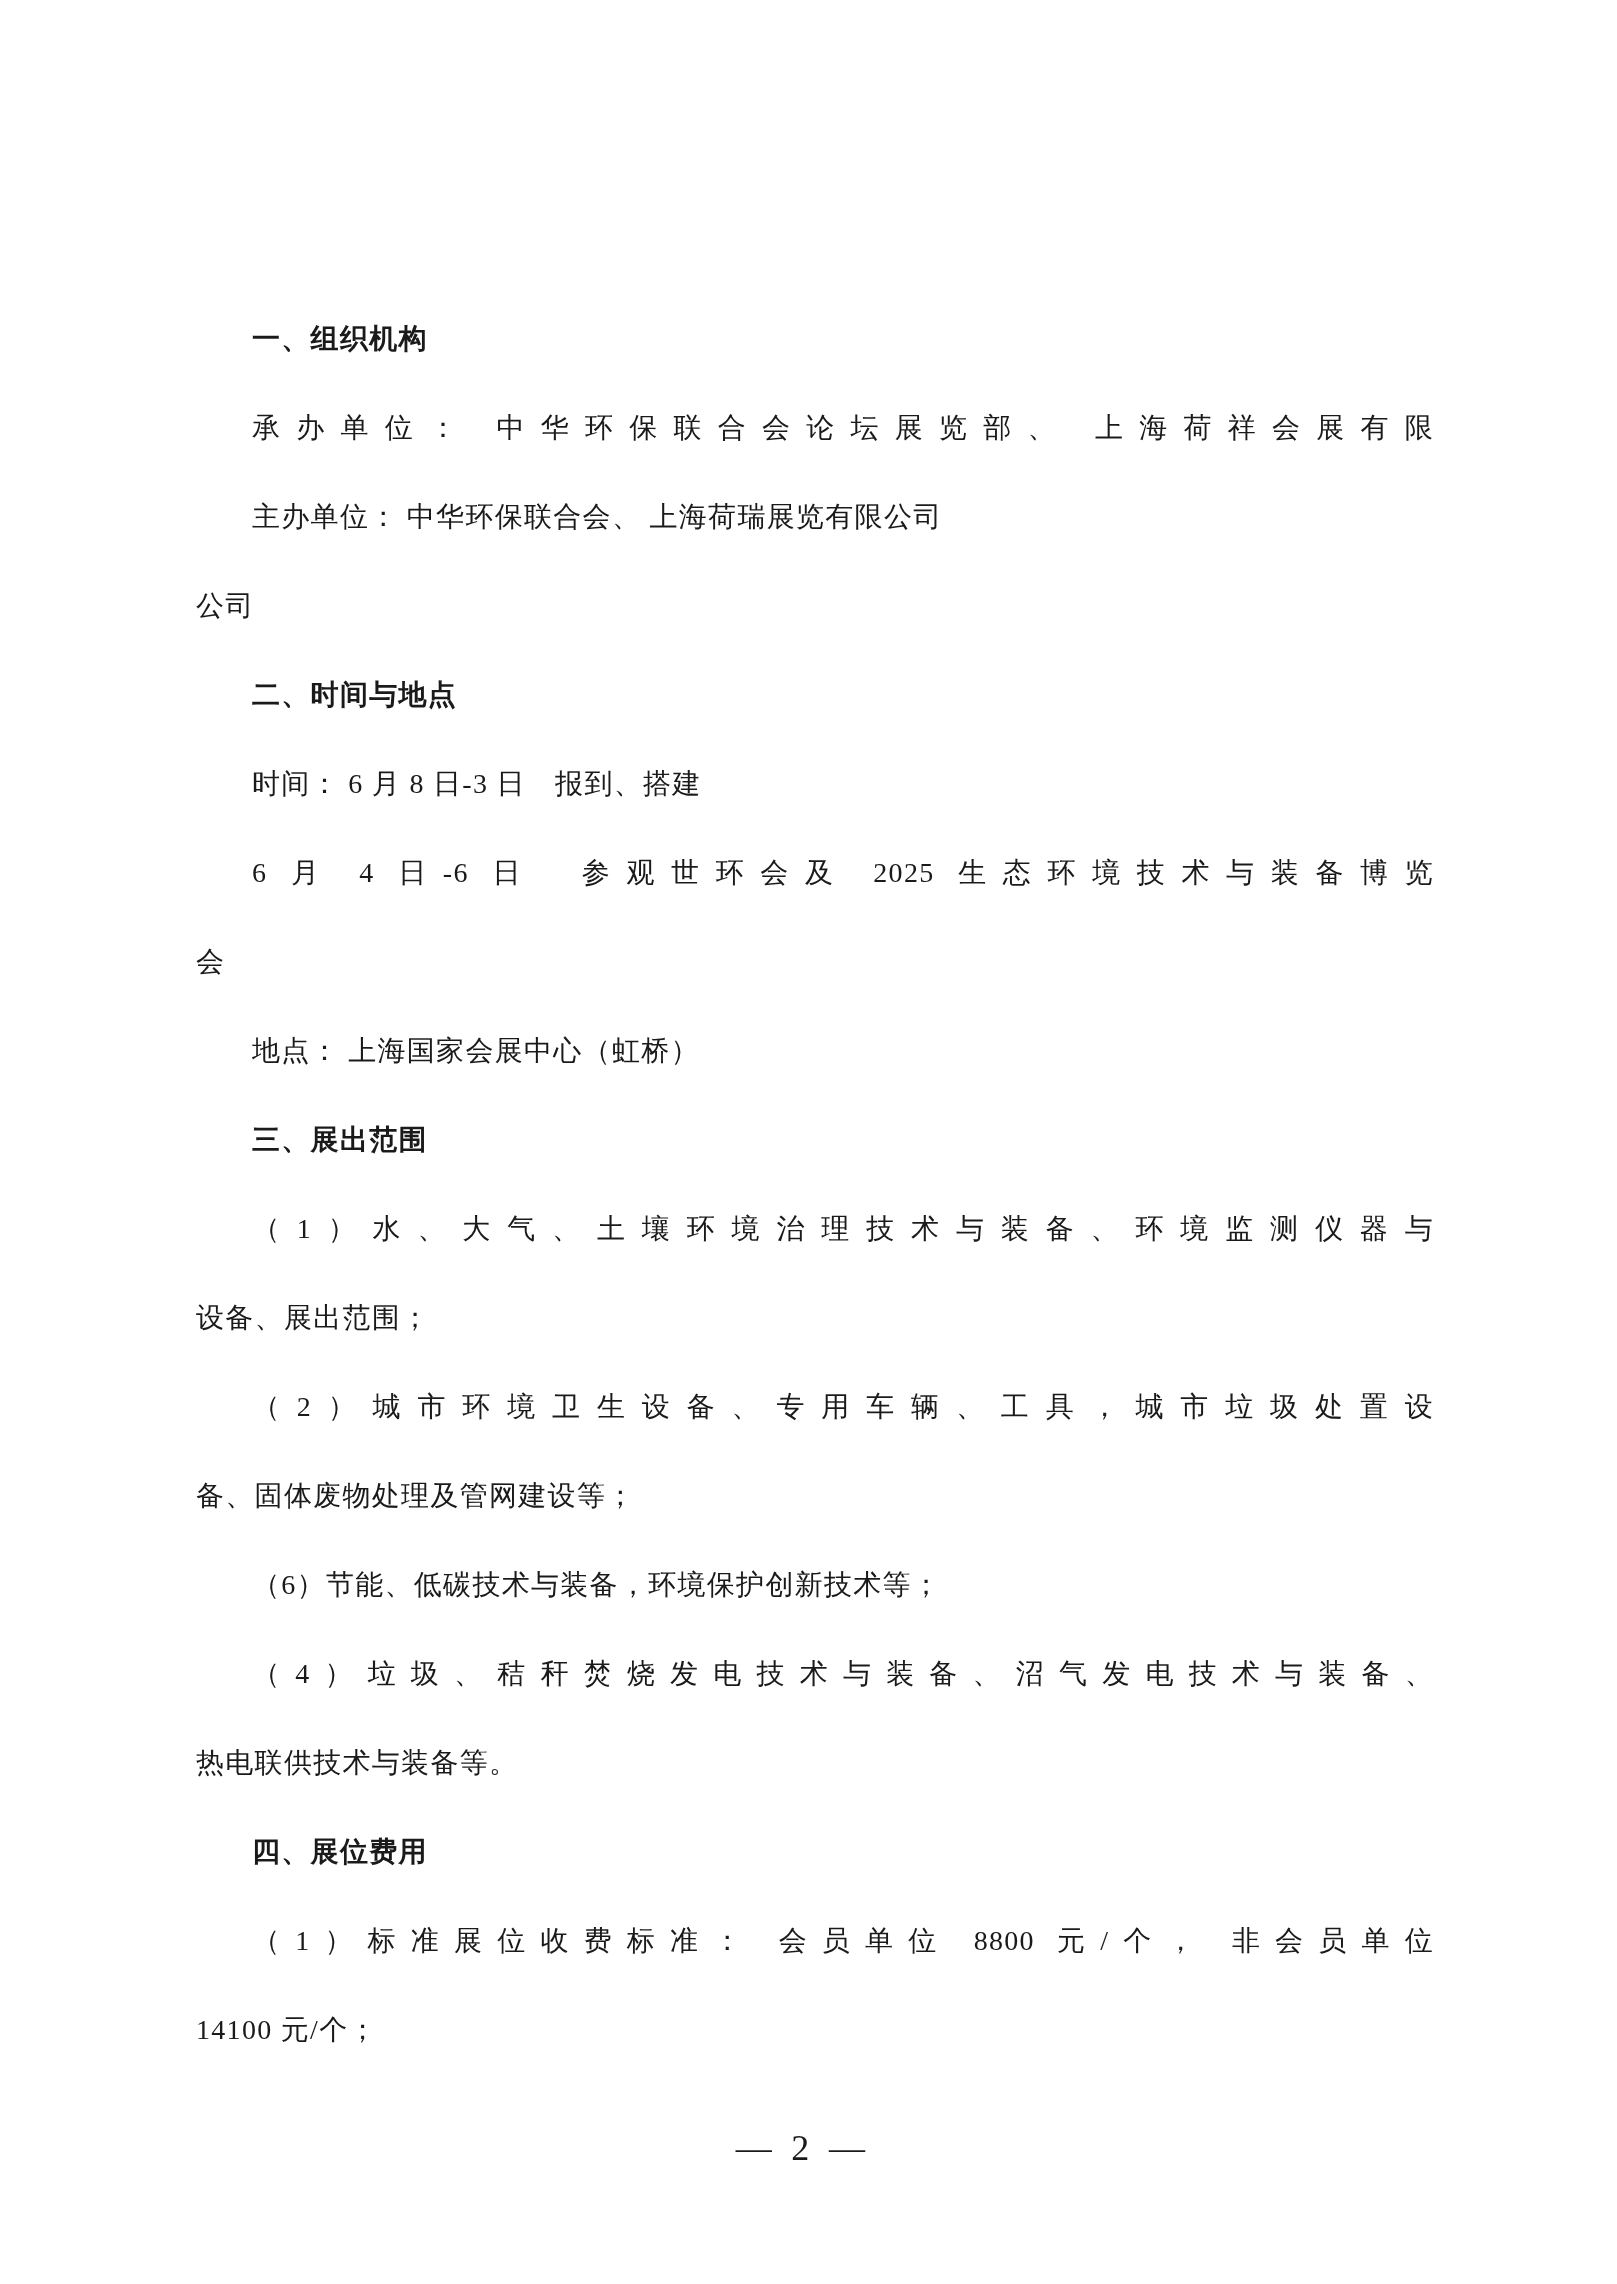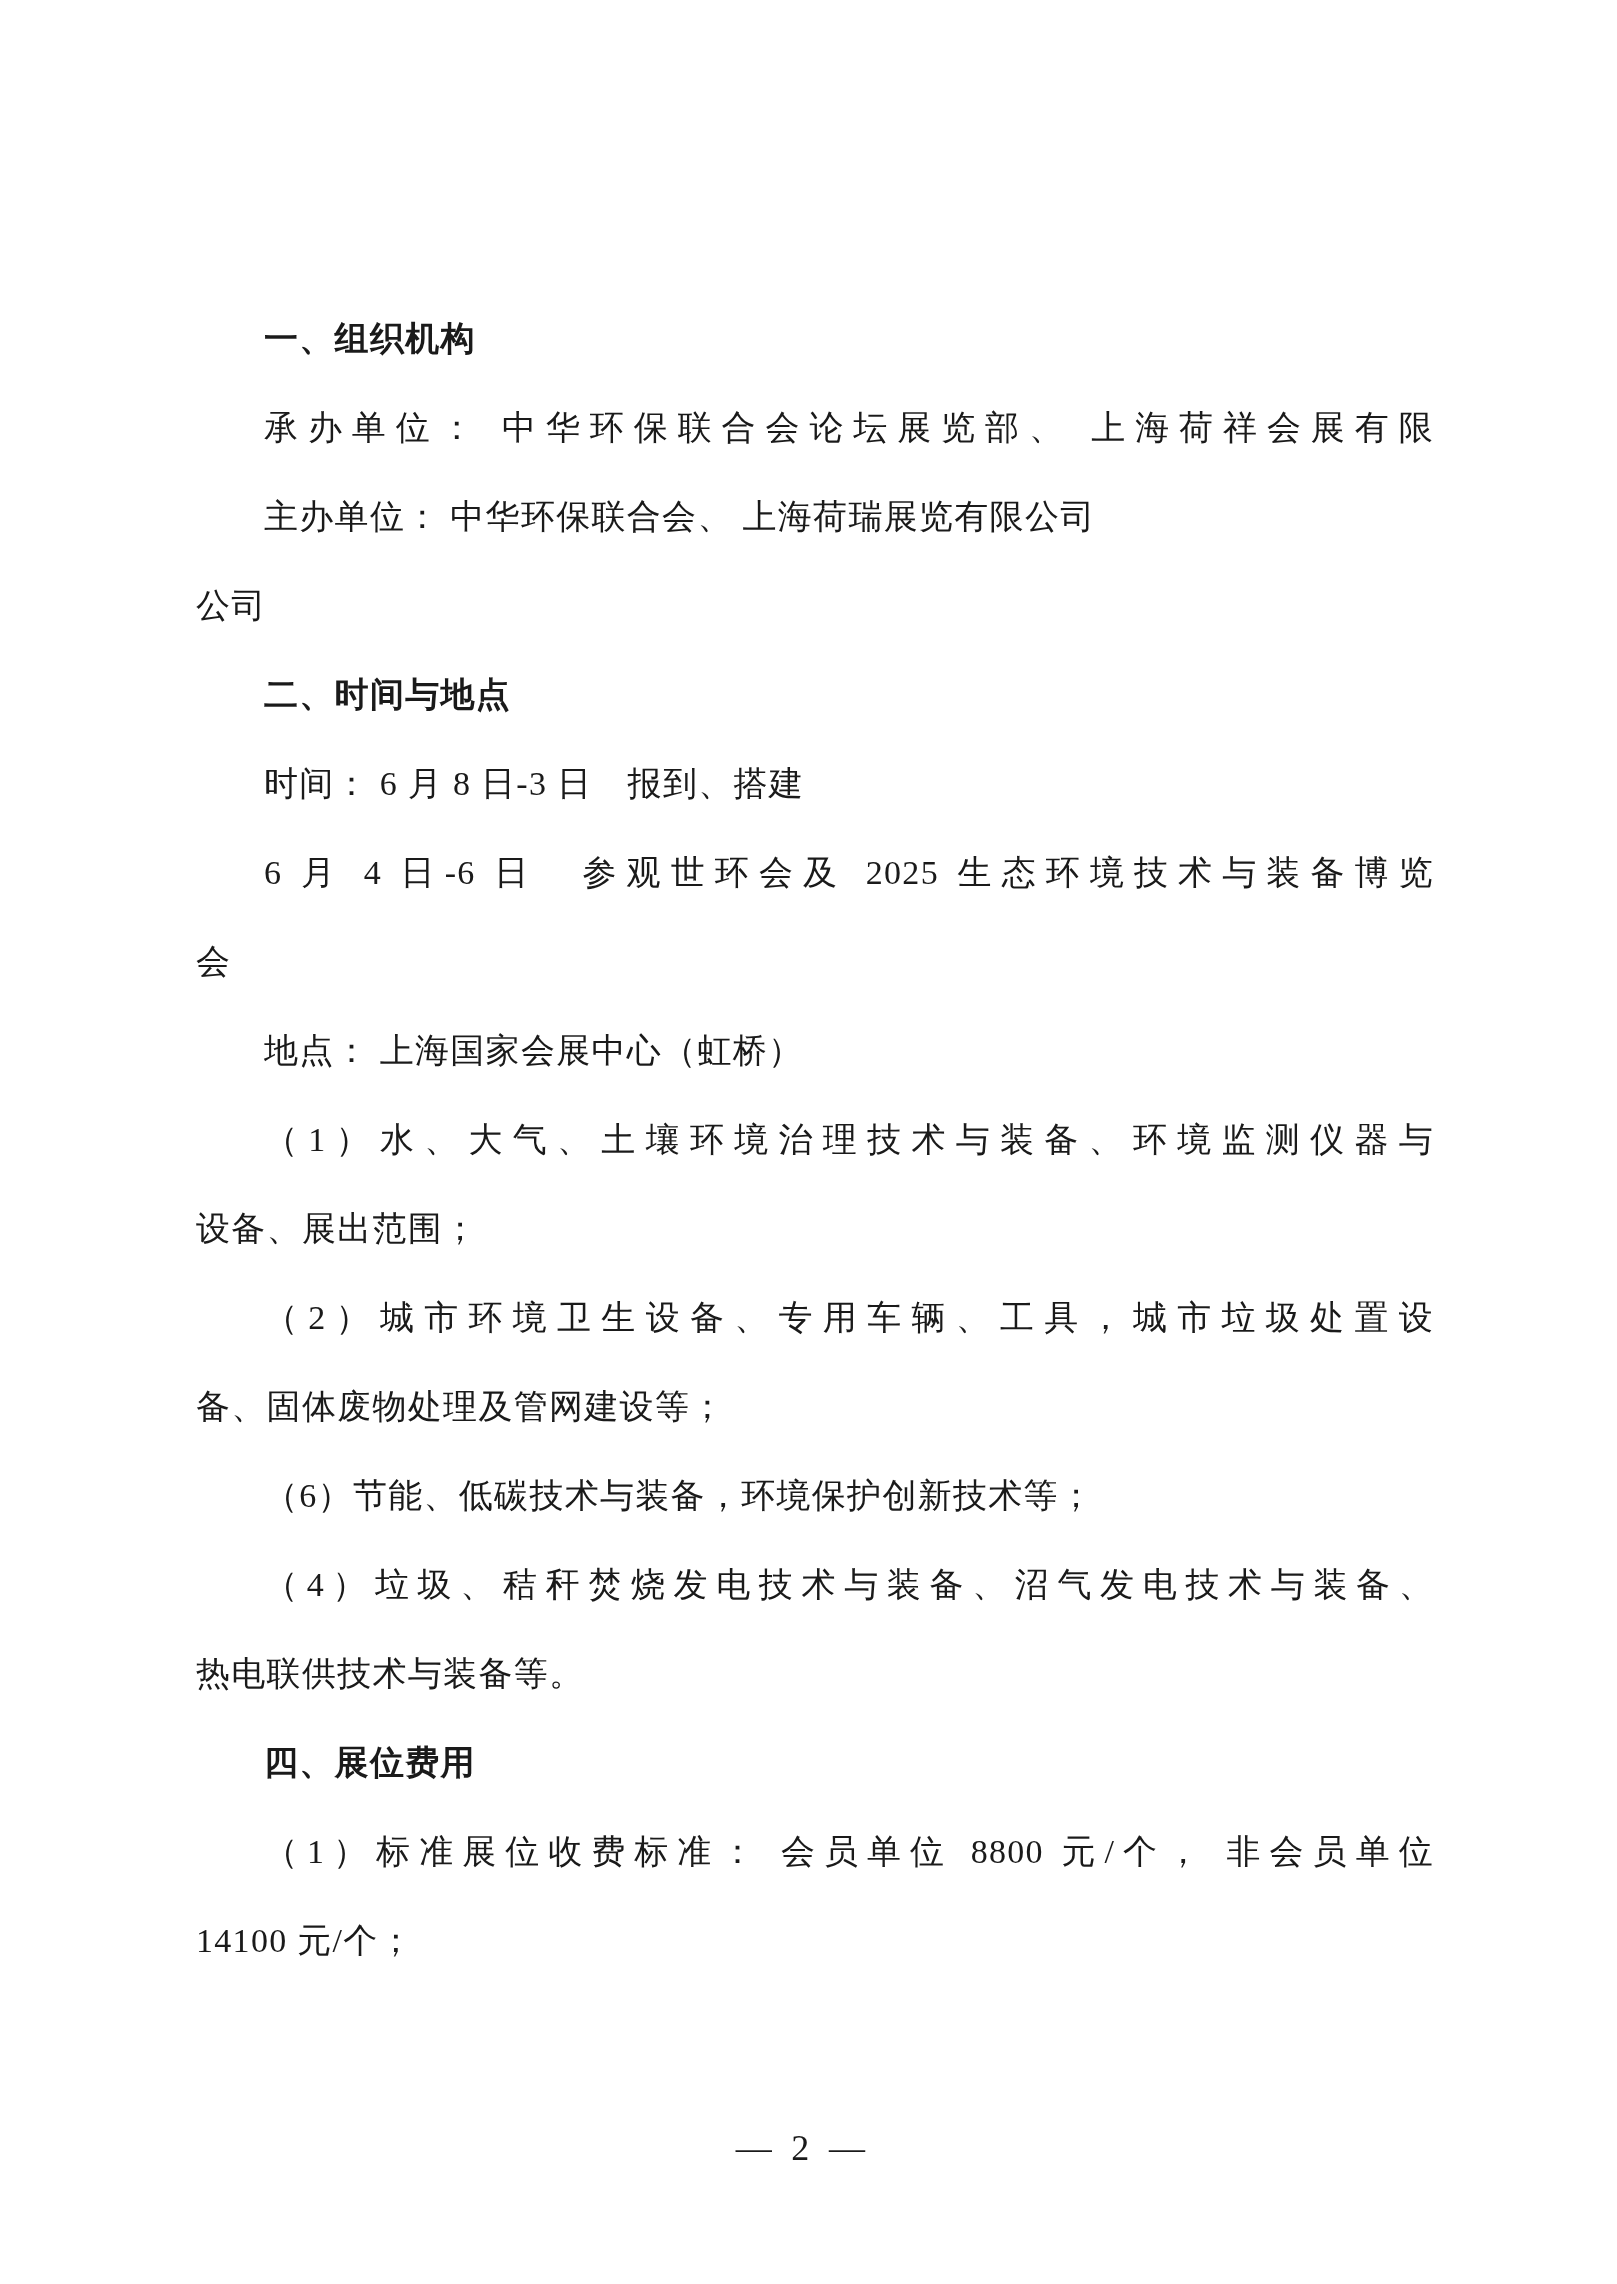--- a/index.html
+++ b/index.html
@@ -17,21 +17,21 @@
     inset: 0;
     background: #ffffff;
   }
   .doc {
     position: absolute;
     left: 196px;
     top: 294px;
     width: 1238px;
   }
   .line {
-    font-size: 34px;
+    font-size: 28px;
     line-height: 89px;
     height: 89px;
     letter-spacing: 1.3px;
     text-align: left;
   }
   .indent { text-indent: 2em; }
   .heading { font-weight: bold; text-indent: 2em; }
   .stretch { text-align: justify; text-align-last: justify; }
   .footer {
     position: absolute;
@@ -55,20 +55,21 @@
     <div class="line indent stretch">承办单位： 中华环保联合会论坛展览部、 上海荷祥会展有限</div>
     <div class="line indent">主办单位： 中华环保联合会、 上海荷瑞展览有限公司</div>
     <div class="line">公司</div>
 
     <div class="line heading">二、时间与地点</div>
     <div class="line indent">时间： 6 月 8 日-3 日　报到、搭建</div>
     <div class="line indent stretch">6 月 4 日-6 日　参观世环会及 2025 生态环境技术与装备博览</div>
     <div class="line">会</div>
     <div class="line indent">地点： 上海国家会展中心（虹桥）</div>
 
+    <div class="line heading">三、展出范围</div>
     <div class="line indent stretch">（1）水、大气、土壤环境治理技术与装备、环境监测仪器与</div>
     <div class="line">设备、展出范围；</div>
     <div class="line indent stretch">（2）城市环境卫生设备、专用车辆、工具，城市垃圾处置设</div>
     <div class="line">备、固体废物处理及管网建设等；</div>
     <div class="line indent">（6）节能、低碳技术与装备，环境保护创新技术等；</div>
     <div class="line indent stretch">（4）垃圾、秸秆焚烧发电技术与装备、沼气发电技术与装备、</div>
     <div class="line">热电联供技术与装备等。</div>
 
     <div class="line heading">四、展位费用</div>
     <div class="line indent stretch">（1）标准展位收费标准： 会员单位 8800 元/个， 非会员单位</div>

